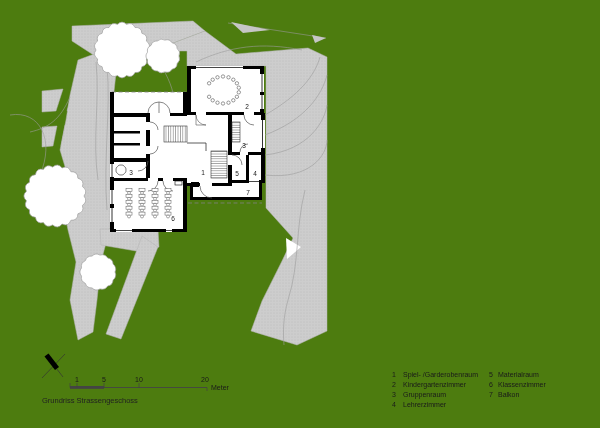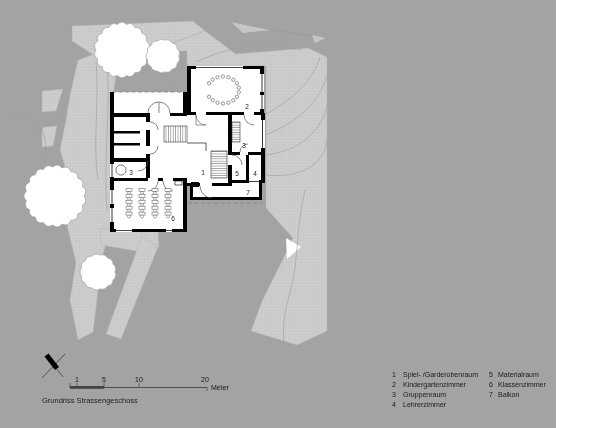--- a/index.html
+++ b/index.html
@@ -1,16 +1,16 @@
 <!DOCTYPE html>
 <html><head>
 <meta charset="utf-8">
 <style>
   html,body{margin:0;padding:0;background:#ffffff;}
-  #page{position:relative;width:556px;height:428px;background:#a3a3a3;overflow:hidden;
+  #page{position:relative;width:600px;height:428px;background:#4d7c0f;overflow:hidden;
         font-family:"Liberation Sans",sans-serif;}
   svg text{font-family:"Liberation Sans",sans-serif;fill:#1a1a1a;}
   .plan-label{font-size:6.5px;}
   .anno{font-size:7px;}
   .title-text{font-size:7.5px;fill:#222;}
 </style>
 </head>
 <body>
 
 <div id="page">

